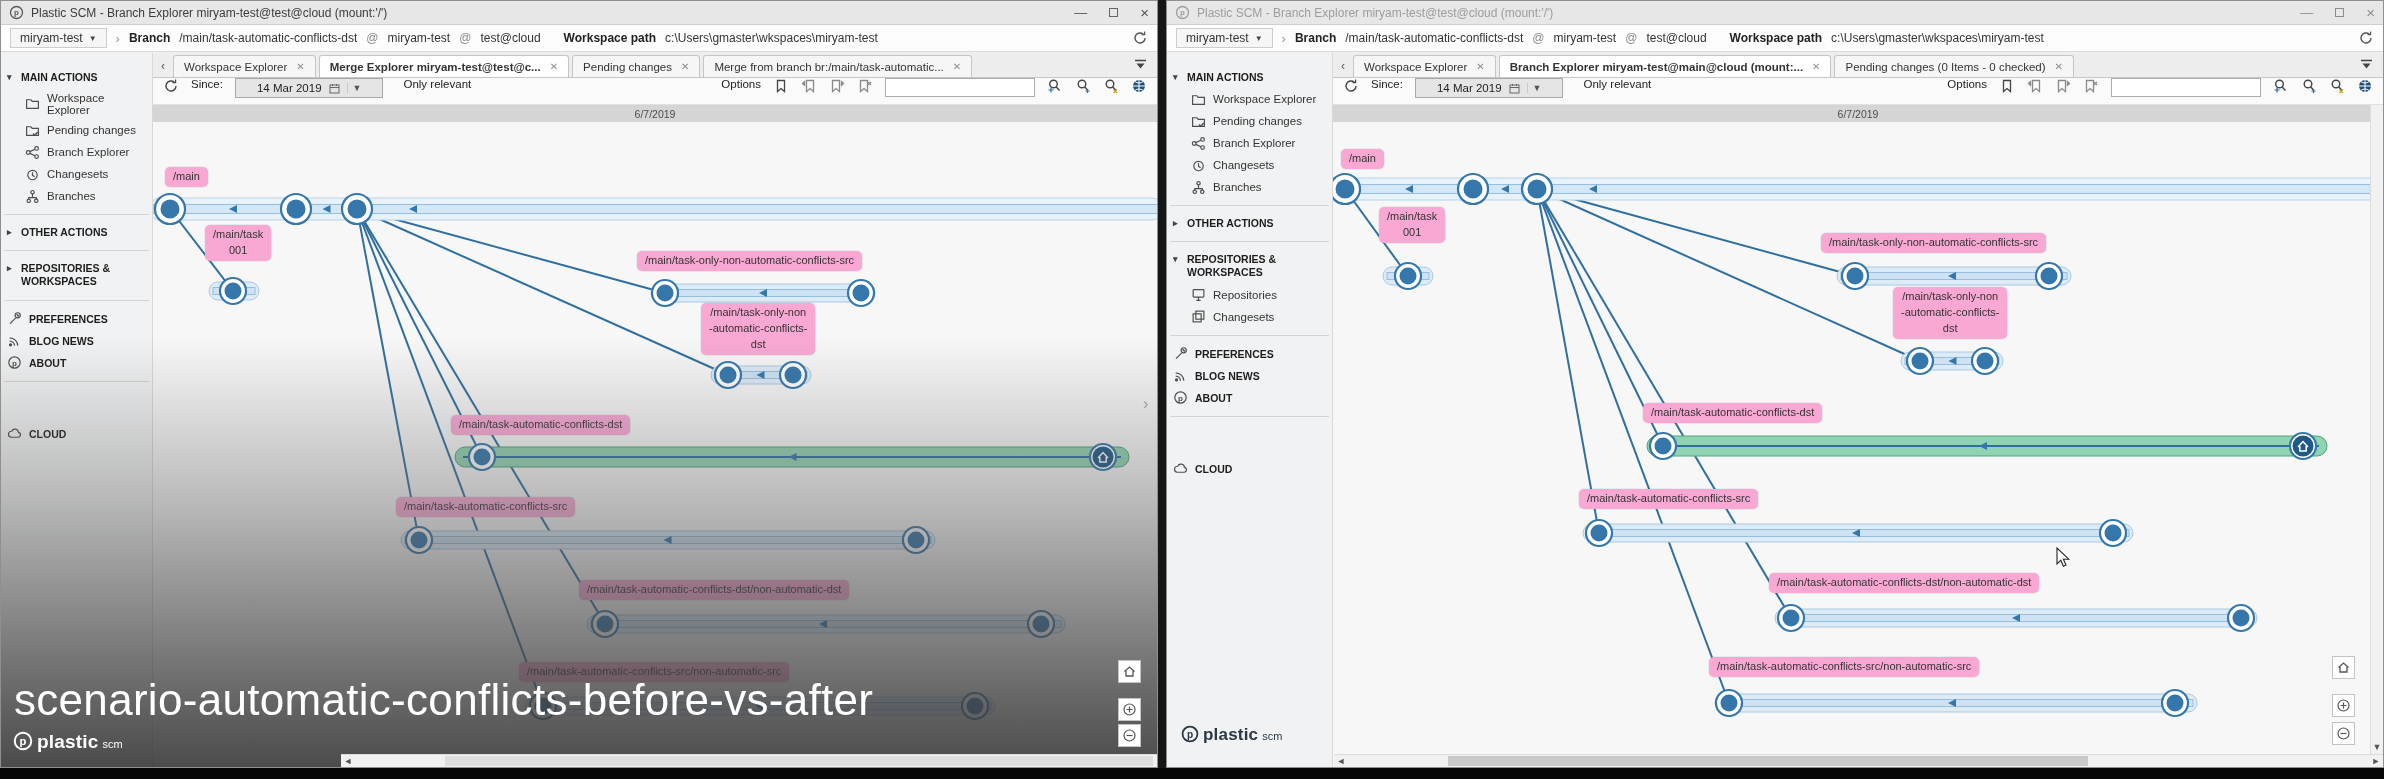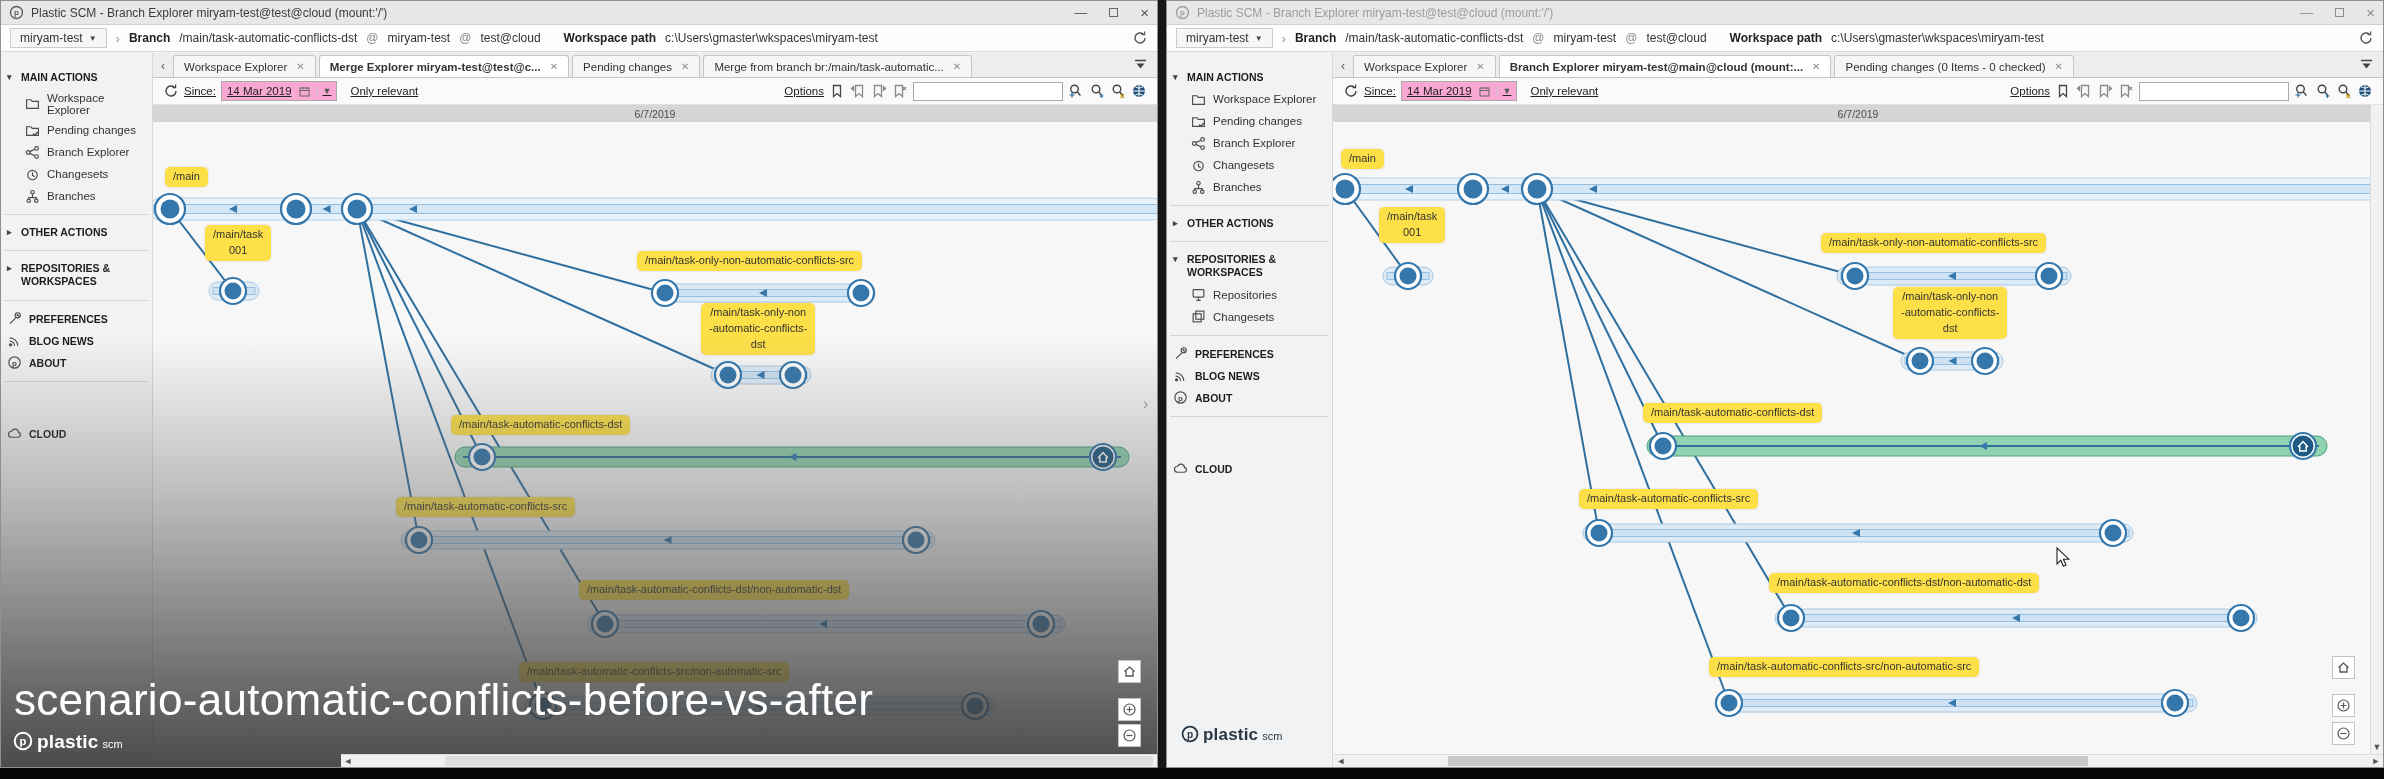--- a/index.html
+++ b/index.html
@@ -47,34 +47,34 @@
   
   .tabbar { height:25px; background:#ededed; border-bottom:1px solid #c6c6c6; display:flex; align-items:flex-end; padding:0 4px; font-size:11.5px; }
   .tabchev { color:#555; padding:0 8px 4px 4px; font-size:12px; }
   .tabs { display:flex; align-items:flex-end; min-width:0; overflow:hidden; flex:1; }
   .tab { display:flex; align-items:center; gap:9px; height:22px; padding:0 10px; background:#f6f6f6; border:1px solid #c6c6c6; border-bottom:none; border-radius:3px 3px 0 0; margin-right:3px; color:#333; white-space:nowrap; }
   .tab.active { background:#ffffff; font-weight:bold; }
   .tab .x { color:#8d8d8d; font-size:10px; font-weight:normal; }
   .tab-overflow { margin-left:auto; padding:0 6px 5px 6px; }
 
   
-  .toolbar { height:27px; background:#fafafa; border-bottom:1px solid #e1e1e1; display:flex; align-items:center; gap:5px; padding:0 10px; font-size:11.5px; color:#222; flex:0 0 auto;text-decoration:underline; }
+  .toolbar { height:27px; background:#fafafa; border-bottom:1px solid #e1e1e1; display:flex; align-items:flex-start; gap:12px; padding:0 10px; font-size:11.5px; color:#222; flex:0 0 auto; }
   .tb-icon { width:16px; height:16px; }
   .tb-icon svg { width:100%; height:100%; }
-  .datebox { display:flex; align-items:center; gap:7px; border:1px solid #a9a9a9; background:#f9a8d4; padding:1px 5px; height:20px; }
+  .datebox { display:flex; align-items:center; gap:7px; border:1px solid #a9a9a9; background:#e5e5e5; padding:1px 21px; height:20px; }
   .datebox .dd { color:#555; font-size:9px; border-left:1px solid #c9c9c9; padding-left:5px; }
   .tb-spacer { flex:1; }
   .searchbox { width:150px; height:19px; border:1px solid #ababab; background:#fff; font-size:11px; padding:0 4px; font-family:"Liberation Sans",sans-serif; }
 
   
   .diagram { position:relative; flex:1; background:#f7f7f7; overflow:hidden; }
   .dateband { position:absolute; top:0; left:0; right:0; height:17px; background:#d5d5d5; color:#4c4c4c; font-size:10.5px; display:flex; align-items:center; justify-content:center; z-index:5; }
   .dgm-host { position:absolute; inset:0; }
   .dgm-host svg.dgm { position:absolute; left:0; top:0; }
-  .blabel { position:absolute; background:#fde047; border-radius:5px; padding:2px 8px; font-size:11px; color:#333; text-align:center; white-space:nowrap; line-height:1.45; box-shadow:0 0 0 1px rgba(0,0,0,0.05); z-index:8; }
+  .blabel { position:absolute; background:#f9a8d4; border-radius:5px; padding:2px 8px; font-size:11px; color:#333; text-align:center; white-space:nowrap; line-height:1.45; box-shadow:0 0 0 1px rgba(0,0,0,0.05); z-index:8; }
 
   
   .dgm-btn { position:absolute; right:16px; width:23px; height:23px; background:#fff; border:1px solid #c3c3c3; display:flex; align-items:center; justify-content:center; z-index:60; }
   .dgm-btn svg { width:15px; height:15px; }
   .panel-chev { position:absolute; right:1px; top:282px; width:13px; height:34px; color:#9a9a9a; font-size:16px; display:flex; align-items:center; z-index:60; }
 
   
   .hscroll { position:absolute; bottom:0; height:13px; background:#f1f1f1; border-top:1px solid #dcdcdc; z-index:65; display:flex; align-items:center; }
   .hs-arrow { width:14px; color:#555; font-size:9px; text-align:center; }
   .hs-track { position:relative; flex:1; height:100%; }

